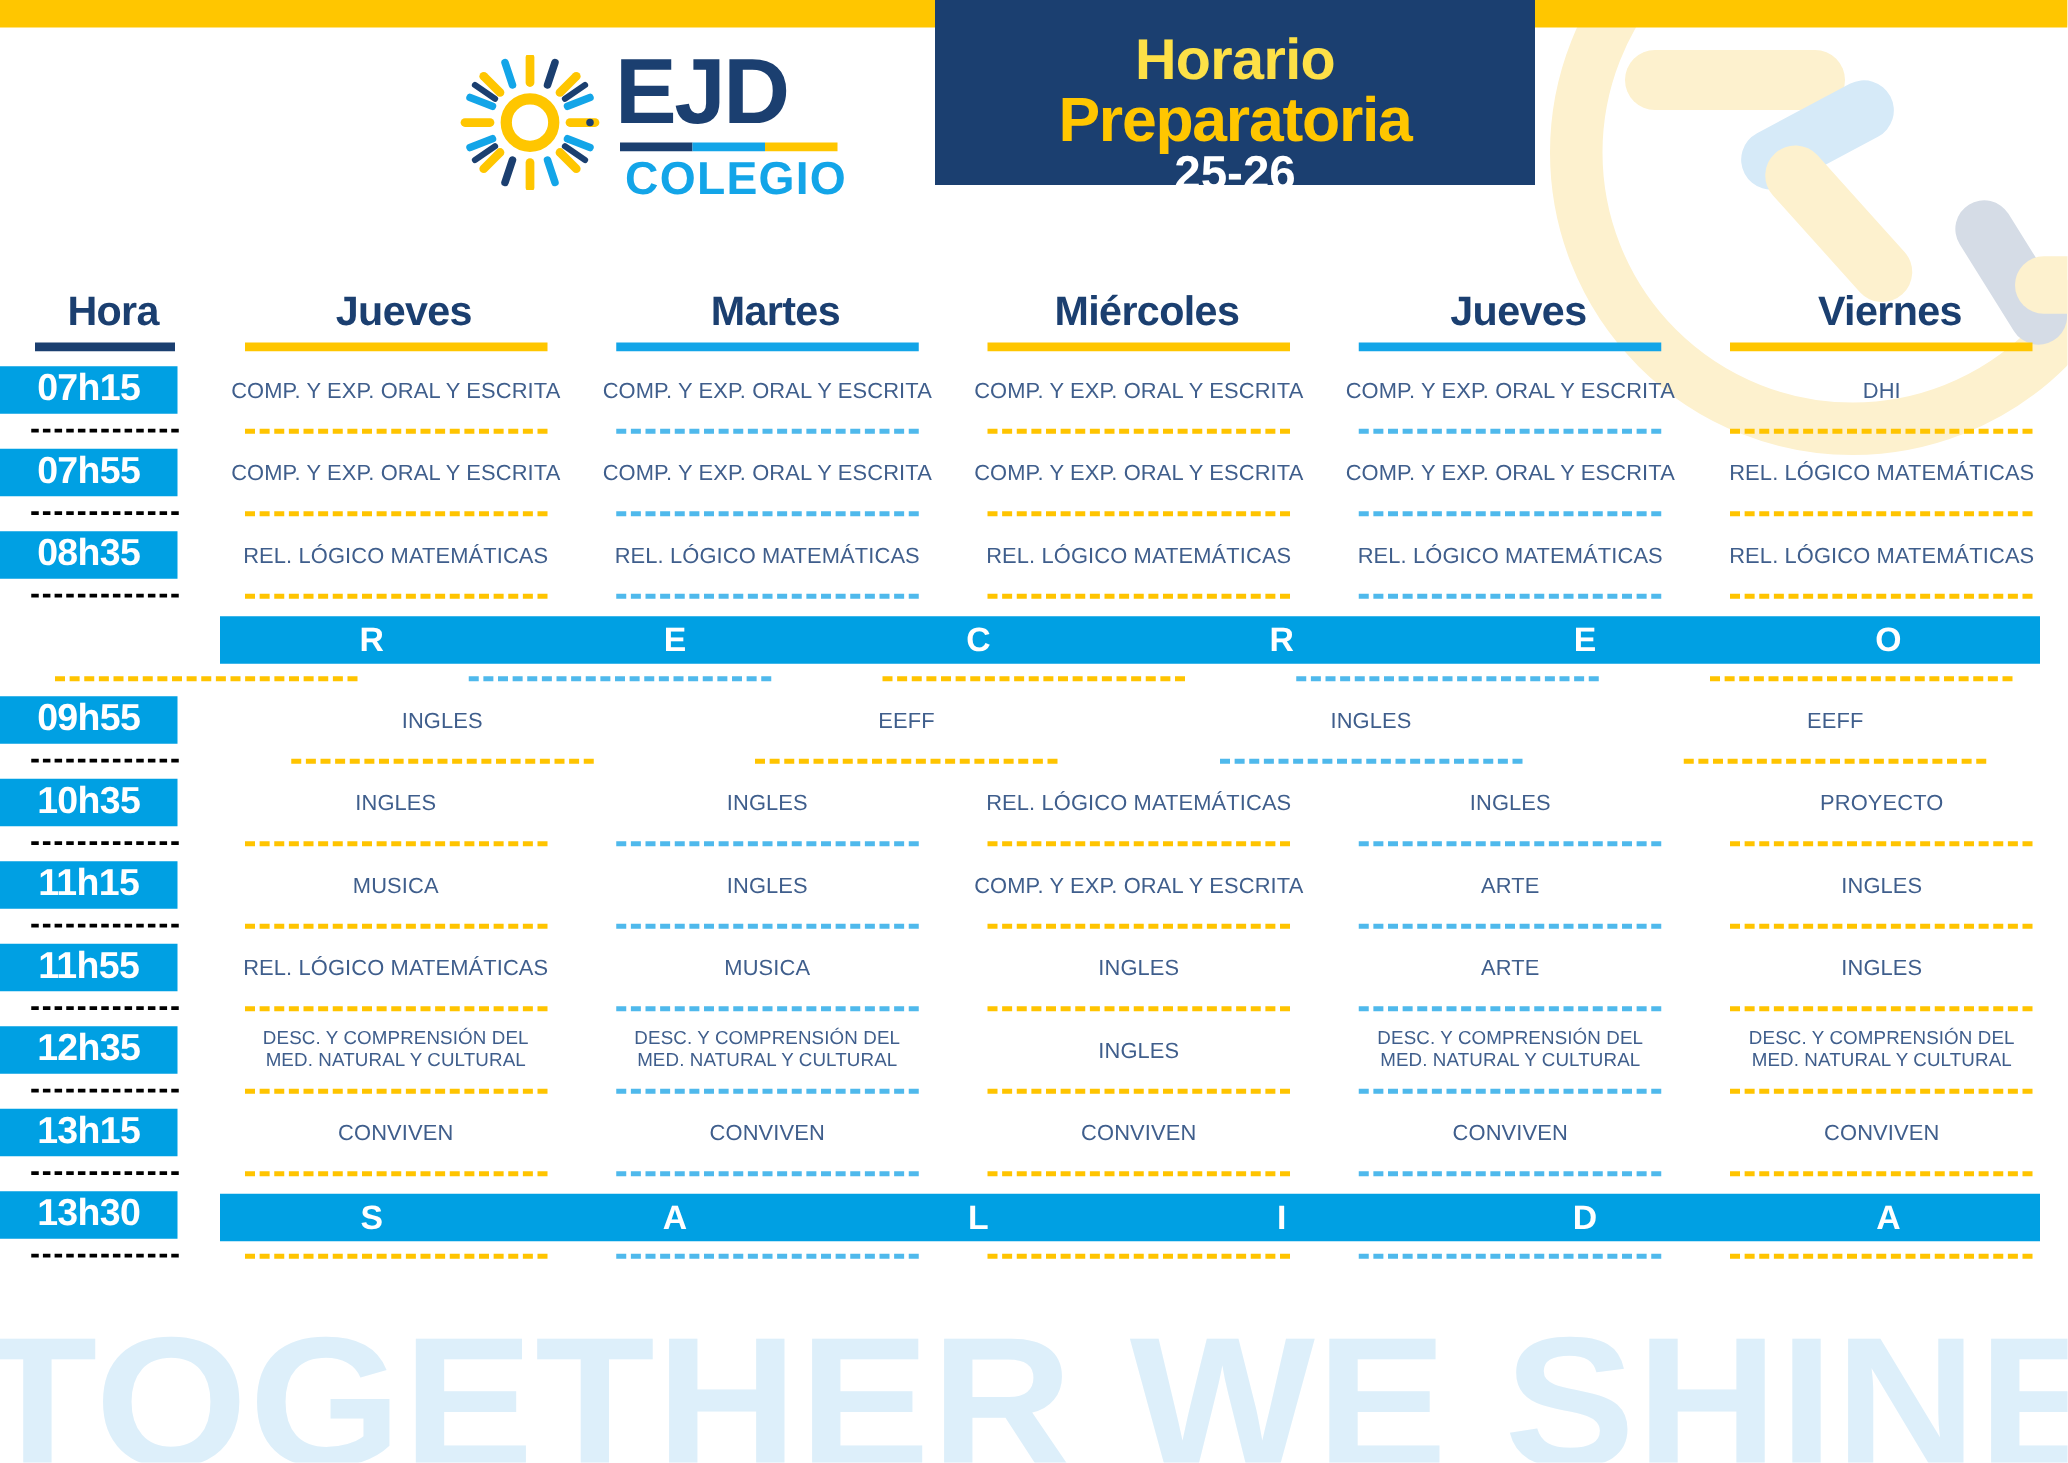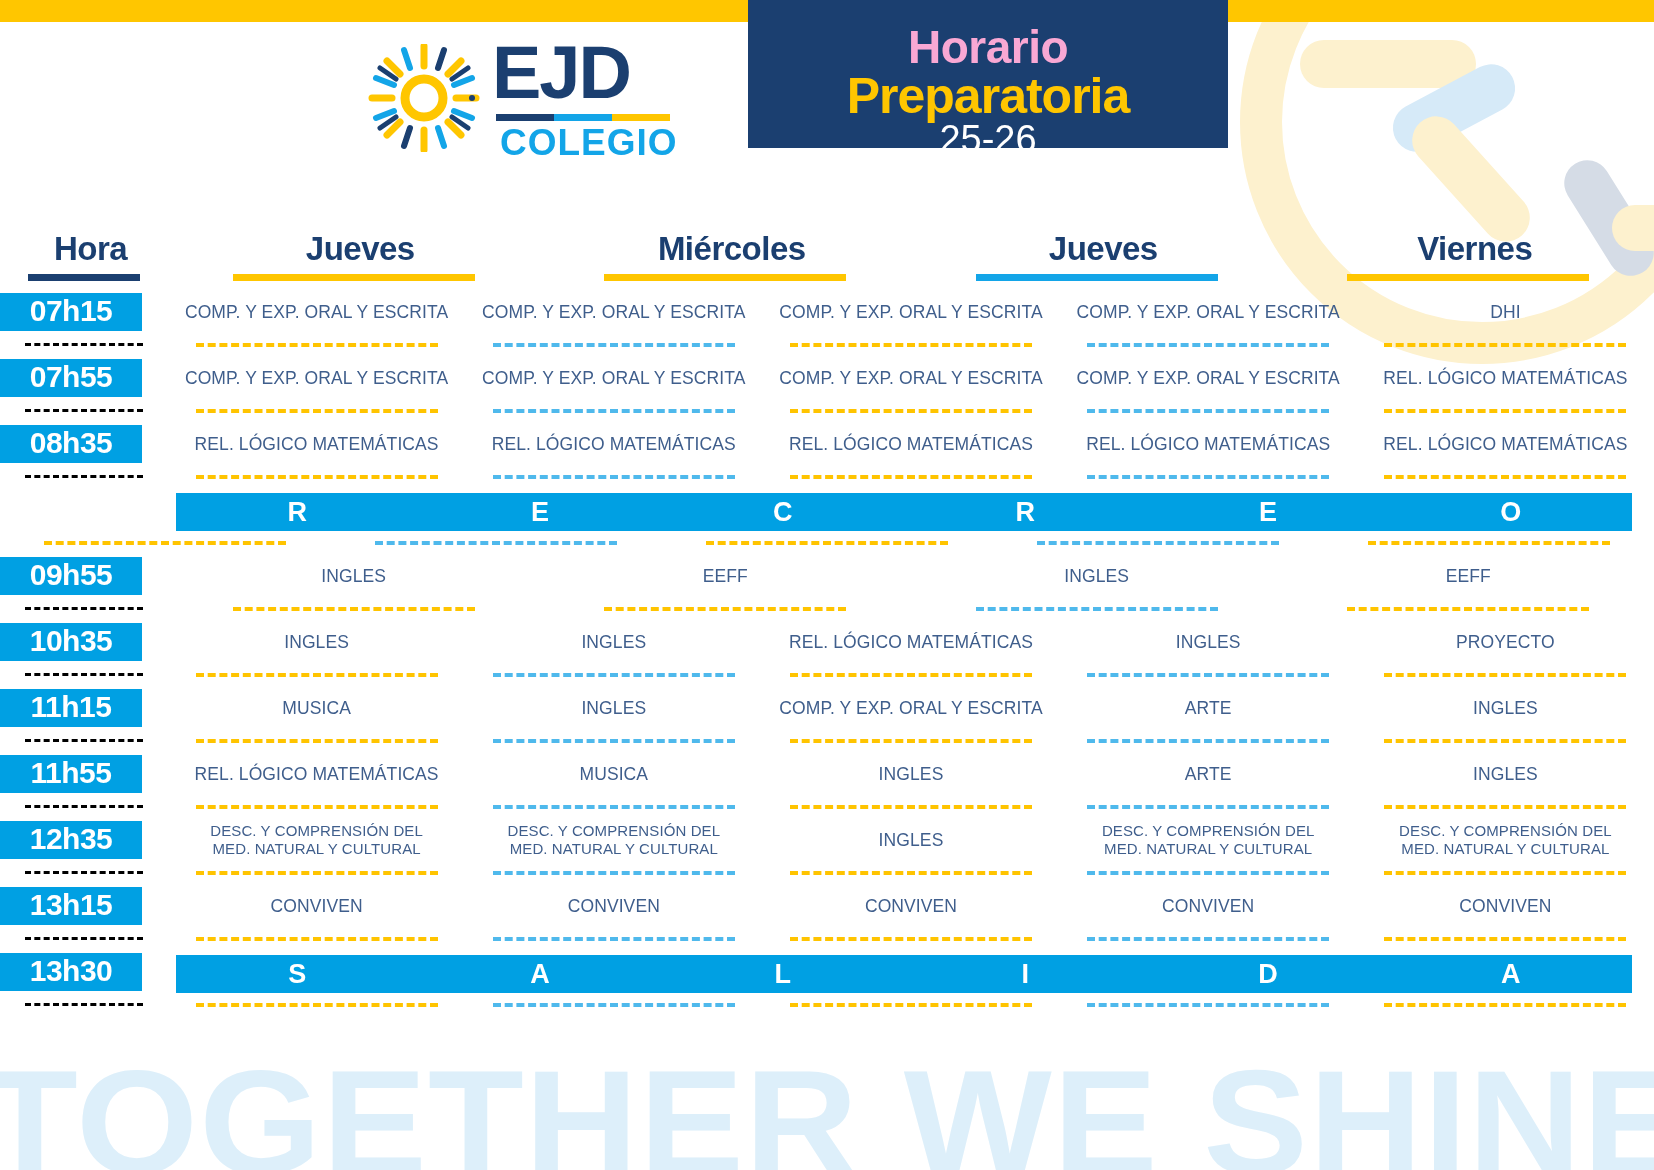--- a/index.html
+++ b/index.html
@@ -47,29 +47,29 @@
     font-size:37px;font-weight:bold;color:#13A5E8;letter-spacing:1px;text-align:center;
   }
   .sun-logo{position:absolute;left:2px;top:14px;width:120px;height:108px;}
 
   .title-box{
     position:absolute;left:748px;top:0;width:480px;height:148px;
     background:#1B3F70;z-index:3;
     text-align:center;
   }
   .title-box .l1{
-    color:#f9a8d4;font-size:46px;font-weight:bold;line-height:1;
+    color:#fde047;font-size:46px;font-weight:bold;line-height:1;
     margin-top:24px;letter-spacing:-0.5px;
   }
   .title-box .l2{
     color:#FFC600;font-size:50px;font-weight:bold;line-height:1.04;
     letter-spacing:-1px;
   }
   .title-box .l3{
-    color:#ffffff;font-size:38px;font-weight:normal;line-height:1;
+    color:#ffffff;font-size:38px;font-weight:bold;line-height:1;
     margin-top:-2px;letter-spacing:0px;
   }
 
   
   .table{position:absolute;left:0;top:232px;width:1654px;z-index:2;}
   .row{display:flex;width:1654px;}
   .c-hora{width:168px;flex:0 0 168px;}
   .c-day{flex:1 1 0;min-width:0;}
 
   
@@ -176,20 +176,24 @@
     <div class="row head" id="head-row">
         <div class="c-hora">
           <div class="hlabel">Hora</div>
           <div class="hrule "></div>
         </div>
         <div class="c-day">
           <div class="hlabel">Jueves</div>
           <div class="hrule rule-y"></div>
         </div>
         <div class="c-day">
+          <div class="hlabel">Martes</div>
+          <div class="hrule rule-b"></div>
+        </div>
+        <div class="c-day">
           <div class="hlabel">Miércoles</div>
           <div class="hrule rule-y"></div>
         </div>
         <div class="c-day">
           <div class="hlabel">Jueves</div>
           <div class="hrule rule-b"></div>
         </div>
         <div class="c-day">
           <div class="hlabel">Viernes</div>
           <div class="hrule rule-y"></div>

